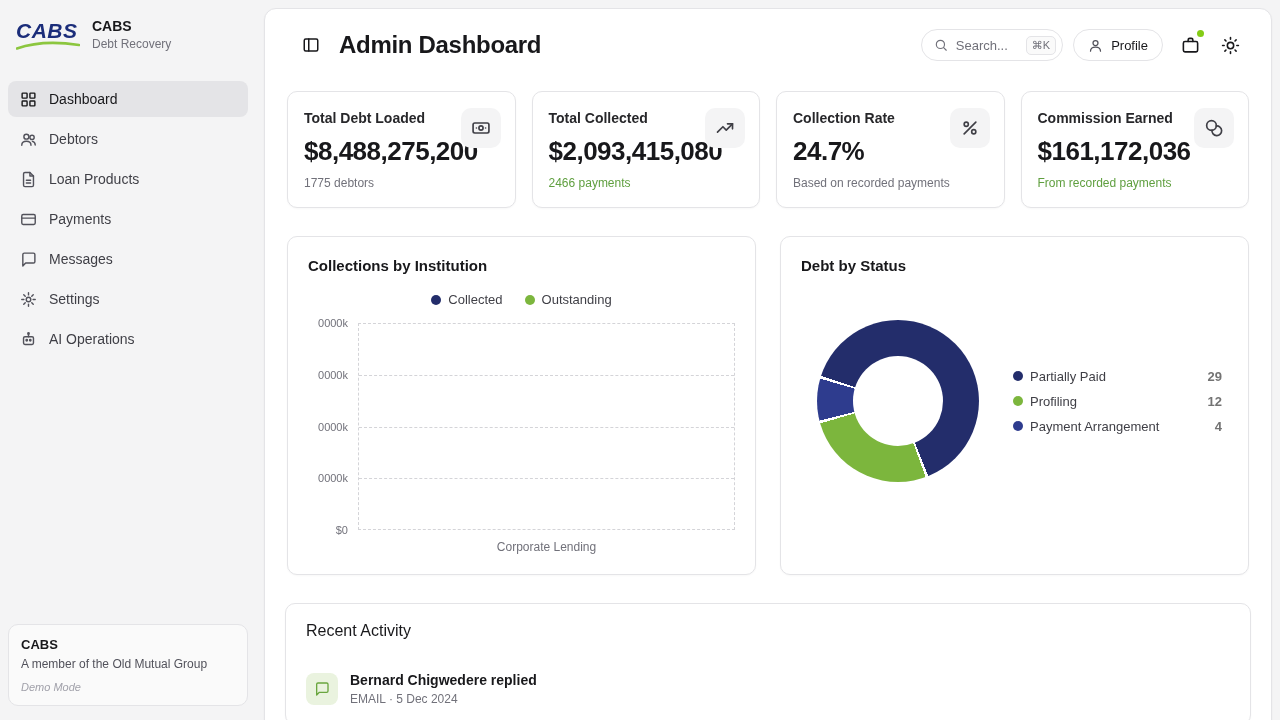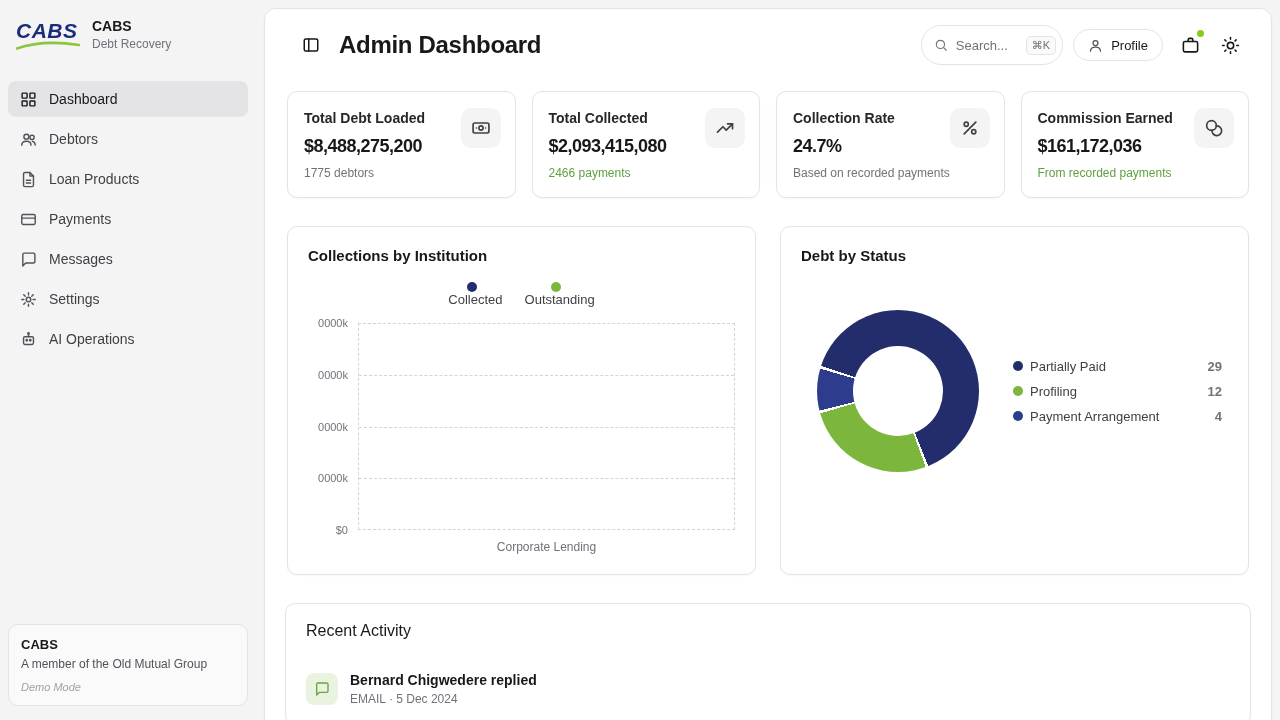--- a/index.html
+++ b/index.html
@@ -31,47 +31,47 @@
   .sf-mode { font-size: 11px; color: #a1a1aa; margin-top: 8px; font-style: italic; }
 
   
   .main { flex: 1; padding: 8px 8px 0 8px; min-width: 0; }
   .main-panel { background: #fff; border: 1px solid #e4e4e7; border-radius: 12px; box-shadow: 0 1px 2px rgba(0,0,0,.05); height: 800px; padding: 12px 20px 24px; }
   .topbar { display: flex; align-items: center; height: 40px; padding: 0 4px 0 14px; margin-top: 4px; }
   .panel-btn { background: none; border: none; cursor: pointer; color: #18181b; width: 24px; height: 24px; display: flex; align-items: center; justify-content: center; }
   .panel-btn svg { width: 18px; height: 18px; }
   .page-title { font-size: 24px; font-weight: 700; margin-left: 16px; letter-spacing: -.3px; }
   .topbar-right { margin-left: auto; display: flex; align-items: center; gap: 10px; }
-  .search-pill { display: flex; align-items: center; gap: 8px; height: 40px; padding: 0 6px 0 12px; border: 1px solid #e4e4e7; border-radius: 999px; color: #71717a; font-size: 13px; background: #fff; cursor: text; }
+  .search-pill { display: flex; align-items: center; gap: 8px; height: 32px; padding: 0 6px 0 12px; border: 1px solid #e4e4e7; border-radius: 999px; color: #71717a; font-size: 13px; background: #fff; cursor: text; }
   .search-pill svg { width: 14px; height: 14px; }
   .search-text { margin-right: 10px; }
   .kbd { font-size: 11px; border: 1px solid #e4e4e7; background: #fafafa; border-radius: 5px; padding: 2px 5px; color: #71717a; font-family: "Liberation Sans", sans-serif; }
   .profile-btn { display: flex; align-items: center; gap: 8px; height: 32px; padding: 0 14px; border: 1px solid #e4e4e7; border-radius: 999px; font-size: 13px; font-weight: 500; background: #fff; cursor: pointer; color: #18181b; font-family: inherit; }
   .profile-btn svg { width: 15px; height: 15px; color: #52525b; }
   .icon-btn { position: relative; width: 34px; height: 34px; display: flex; align-items: center; justify-content: center; border-radius: 8px; cursor: pointer; background: transparent; border: none; color: #18181b; }
   .icon-btn svg { width: 19px; height: 19px; }
   .icon-btn .dot { position: absolute; top: 2px; right: 3px; width: 7px; height: 7px; border-radius: 50%; }
 
   
   .stats { display: grid; grid-template-columns: repeat(4, 1fr); gap: 16px; margin-top: 26px; padding: 0 2px; }
   .stat-card { position: relative; border: 1px solid #e4e4e7; border-radius: 10px; padding: 18px 16px 16px; background: #fff; box-shadow: 0 1px 2px rgba(0,0,0,.03); }
   .stat-label { font-size: 14px; color: #27272a; font-weight: 700; padding-right: 46px; }
   .stat-icon { position: absolute; top: 16px; right: 14px; width: 40px; height: 40px; border-radius: 10px; background: #f4f4f5; display: flex; align-items: center; justify-content: center; color: #3f3f46; }
   .stat-icon svg { width: 20px; height: 20px; }
-  .stat-value { font-size: 18px; font-weight: 700; letter-spacing: -.5px; margin-top: 10px; white-space: nowrap; }
+  .stat-value { font-size: 26px; font-weight: 700; letter-spacing: -.5px; margin-top: 10px; white-space: nowrap; }
   .stat-sub { font-size: 12px; color: #71717a; margin-top: 8px; line-height: 1.35; padding-right: 30px; }
   .stat-sub.green { color: #5f9f3f; }
 
   
   .charts { display: grid; grid-template-columns: 1fr 1fr; gap: 24px; margin-top: 28px; padding: 0 2px; }
   .chart-card { border: 1px solid #e4e4e7; border-radius: 10px; background: #fff; padding: 20px; box-shadow: 0 1px 2px rgba(0,0,0,.03); }
   .chart-title { font-size: 15px; font-weight: 600; }
   .bar-legend { display: flex; justify-content: center; align-items: center; gap: 22px; margin-top: 18px; font-size: 13px; color: #3f3f46; }
   .legend-dot { width: 10px; height: 10px; border-radius: 50%; display: inline-block; margin-right: 7px; flex-shrink: 0; }
-  .legend-item { display: flex; align-items: center; flex-direction: column; }
+  .legend-item { display: flex; align-items: center; }
   .bar-chart { display: flex; margin-top: 16px; }
   .y-axis { width: 50px; position: relative; height: 207px; flex-shrink: 0; }
   .y-tick { position: absolute; right: 10px; transform: translateY(-50%); font-size: 11px; color: #71717a; }
   .plot-col { flex: 1; min-width: 0; }
   .plot { height: 207px; position: relative; border: 1px dashed #d4d4d8; }
   .gridline { position: absolute; left: 0; right: 0; border-top: 1px dashed #d4d4d8; }
   .bars { position: absolute; left: 50%; bottom: 0; transform: translateX(-50%); display: flex; align-items: flex-end; gap: 8px; }
   .bar { width: 21px; }
   .x-label { text-align: center; font-size: 12px; color: #71717a; margin-top: 10px; }
 

